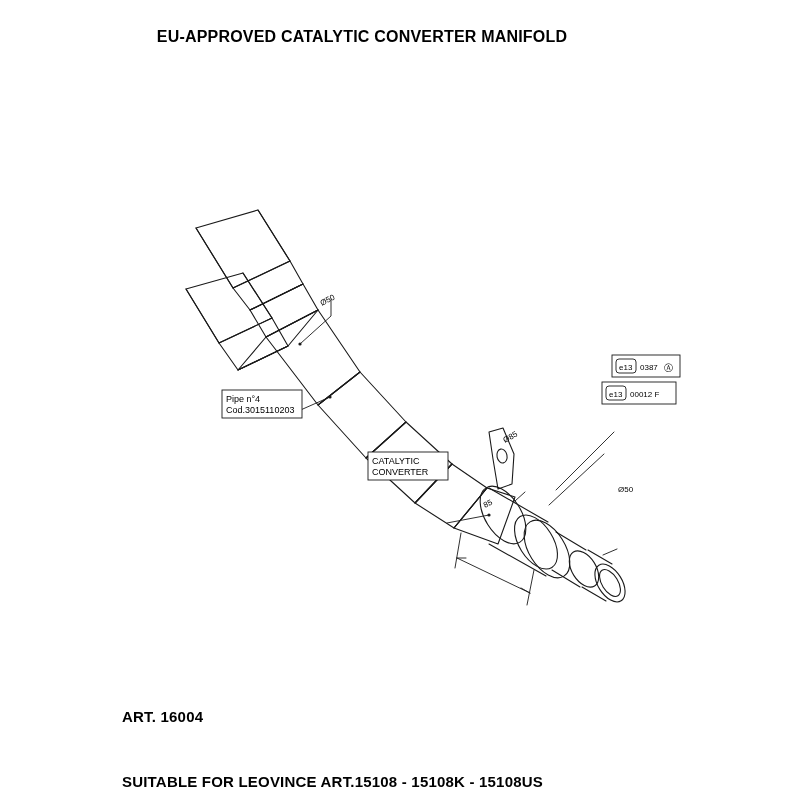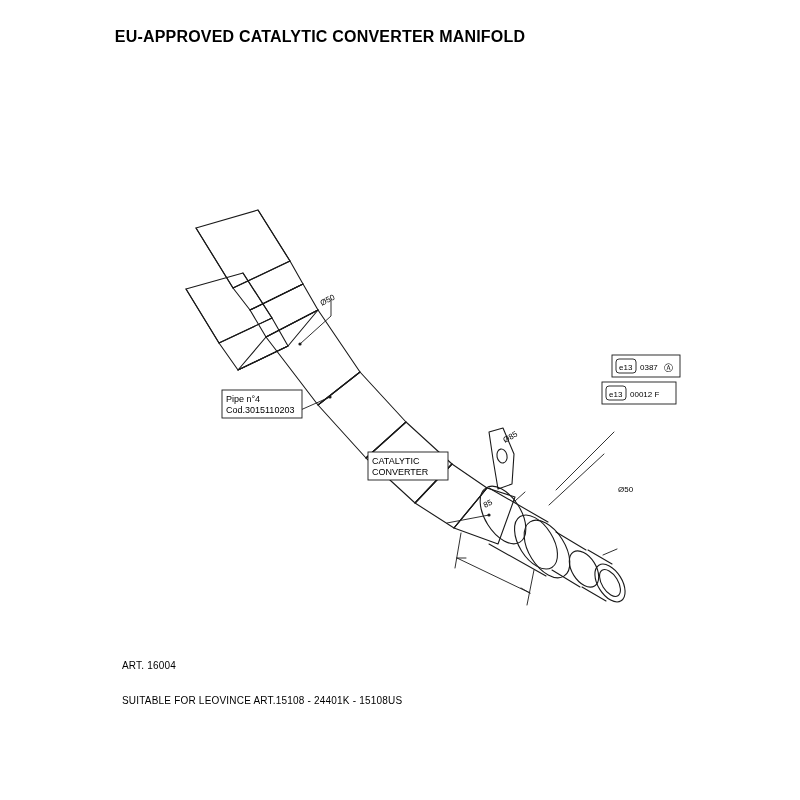--- a/index.html
+++ b/index.html
@@ -22,33 +22,35 @@
   }
   .title {
     position: absolute;
     top: 28px;
     left: 0;
     width: 640px;
     text-align: center;
     font-size: 16px;
     font-weight: bold;
     letter-spacing: 0.2px;
+    padding-left: 42px;
   }
   .drawing {
     position: absolute;
     top: 60px;
     left: 0;
     width: 800px;
     height: 570px;
   }
   .footer-line {
-    font-size: 10px;
-    font-weight: normal;
+    font-size: 15px;
+    font-weight: bold;
     letter-spacing: 0.2px;
     margin-bottom: 24px;
+    margin-top: 48px;
   }
   #footer-block {
     position: absolute;
     top: 660px;
     left: 122px;
   }
   svg text {
     font-family: "Liberation Sans", sans-serif;
     fill: #000000;
   }
@@ -181,16 +183,16 @@
           <rect x="606" y="326" width="20" height="14" rx="3" fill="#ffffff" stroke="#1a1a1a" stroke-width="0.9"></rect>
           <text x="609" y="337" font-size="8">e13</text>
           <text x="630" y="337" font-size="8">00012 F</text>
         </g>
       </g>
     </svg>
   </div>
 
   <div id="footer-block">
     <div class="footer-line">ART. 16004</div>
-    <div class="footer-line">SUITABLE FOR LEOVINCE ART.15108 - 24401K - 15108US</div>
+    <div class="footer-line">SUITABLE FOR LEOVINCE ART.15108 - 15108K - 15108US</div>
   </div>
 
 </div>
 
 </body></html>

